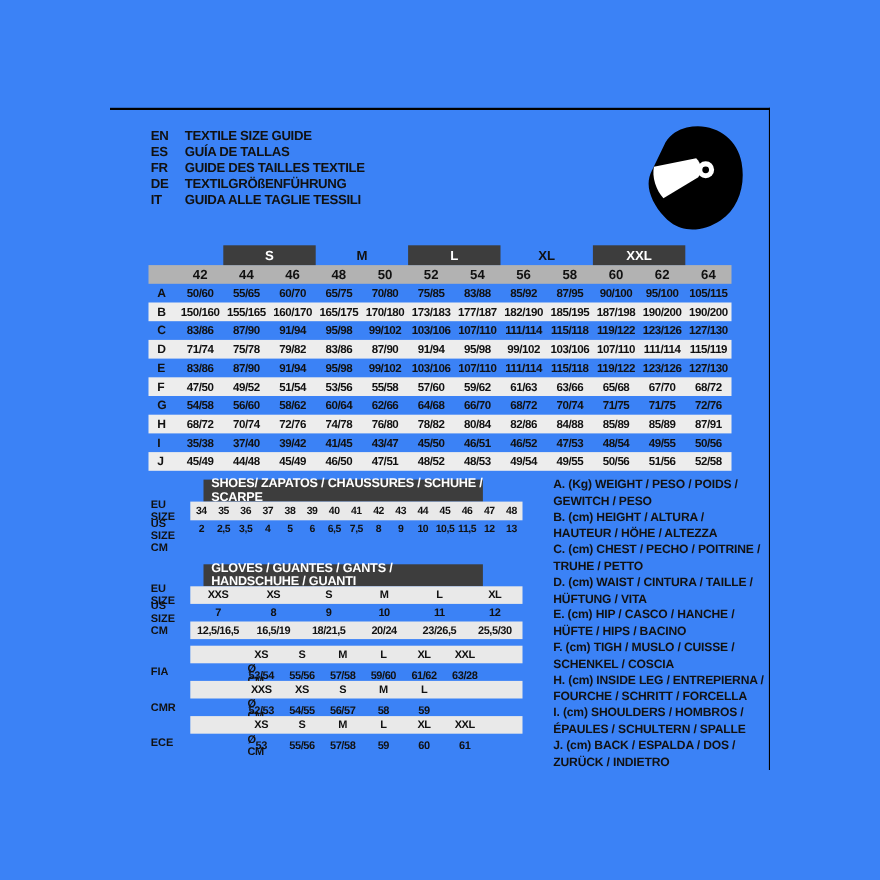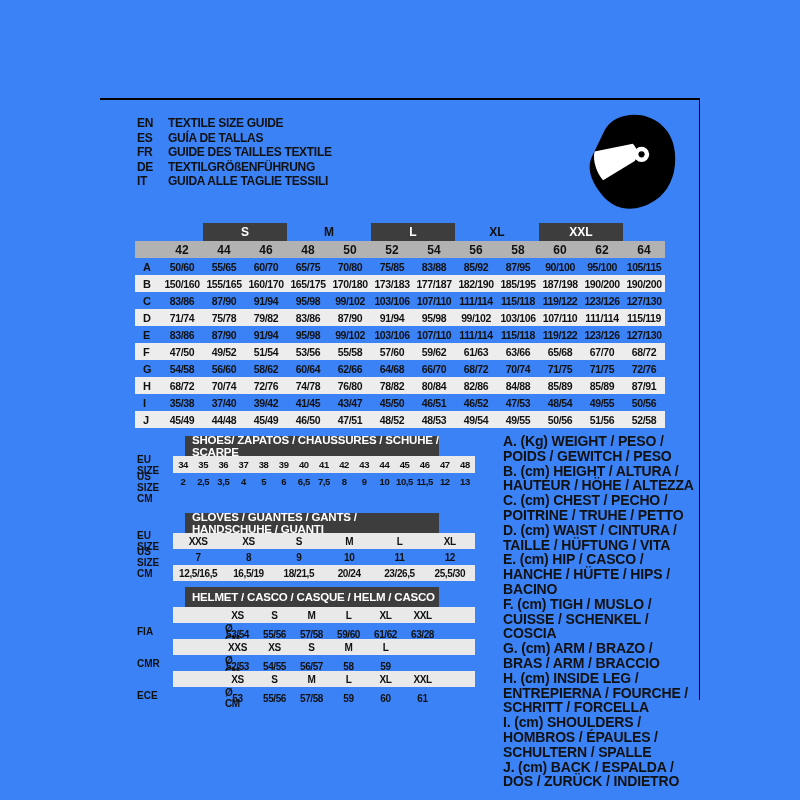--- a/index.html
+++ b/index.html
@@ -42,21 +42,21 @@
   .lstripe.gray { background:#e9e9e9; }
   .shoes-grid  { grid-template-columns:repeat(15,1fr); }
   .gloves-grid { grid-template-columns:repeat(6,1fr); }
   .helmet-grid { grid-template-columns:46px repeat(6,37px) 1fr; }
   .lcell   { display:flex; align-items:center; justify-content:center; font-weight:bold; font-size:10px; letter-spacing:-0.4px; }
   .shoes-grid .lcell { font-size:9.5px; }
   .unit-cell { justify-content:flex-start; padding-left:8px;margin-left:44px; }
   .gap6 { margin-top:6px; }
 
   
-  .legend { position:absolute; left:503px; top:434px; width:192px; font-weight:bold; font-size:14px;
+  .legend { position:absolute; left:503px; top:434px; width:192px; font-weight:bold; font-size:11px;
             line-height:14.8px; letter-spacing:-0.15px; }
 </style>
 </head>
 <body>
 
 <div class="page">
   <div class="frame-top"></div>
   <div class="frame-right"></div>
 
   <div class="lang-block">
@@ -349,21 +349,20 @@
               <div class="lcell">16,5/19</div>
               <div class="lcell">18/21,5</div>
               <div class="lcell">20/24</div>
               <div class="lcell">23/26,5</div>
               <div class="lcell">25,5/30</div>
             </div>
           </div>
         </div>
     </div>
     <div class="gap6">
-      <div class="lbar">HELMET / CASCO / CASQUE / HELM / CASCO</div>
       <div>
           <div class="lrow hrow">
             <div class="llabel"></div>
             <div class="lstripe helmet-grid gray">
               <div class="lcell unit-cell"></div>
               <div class="lcell">XS</div>
               <div class="lcell">S</div>
               <div class="lcell">M</div>
               <div class="lcell">L</div>
               <div class="lcell">XL</div>
@@ -432,18 +431,17 @@
     </div>
   </div>
 
   <div class="legend">
       <div class="legend-item">A. (Kg) WEIGHT / PESO / POIDS / GEWITCH / PESO</div>
       <div class="legend-item">B. (cm) HEIGHT / ALTURA / HAUTEUR / HÖHE / ALTEZZA</div>
       <div class="legend-item">C. (cm) CHEST / PECHO / POITRINE / TRUHE / PETTO</div>
       <div class="legend-item">D. (cm) WAIST / CINTURA / TAILLE / HÜFTUNG / VITA</div>
       <div class="legend-item">E. (cm) HIP / CASCO / HANCHE / HÜFTE / HIPS / BACINO</div>
       <div class="legend-item">F. (cm) TIGH / MUSLO / CUISSE / SCHENKEL / COSCIA</div>
-      <div class="legend-item">G. (cm) ARM / BRAZO / BRAS / ARM / BRACCIO</div>
       <div class="legend-item">H. (cm) INSIDE LEG / ENTREPIERNA / FOURCHE / SCHRITT / FORCELLA</div>
       <div class="legend-item">I. (cm) SHOULDERS / HOMBROS / ÉPAULES / SCHULTERN / SPALLE</div>
       <div class="legend-item">J. (cm) BACK / ESPALDA / DOS / ZURÜCK / INDIETRO</div>
     </div>
 </div>
 
 </body></html>

